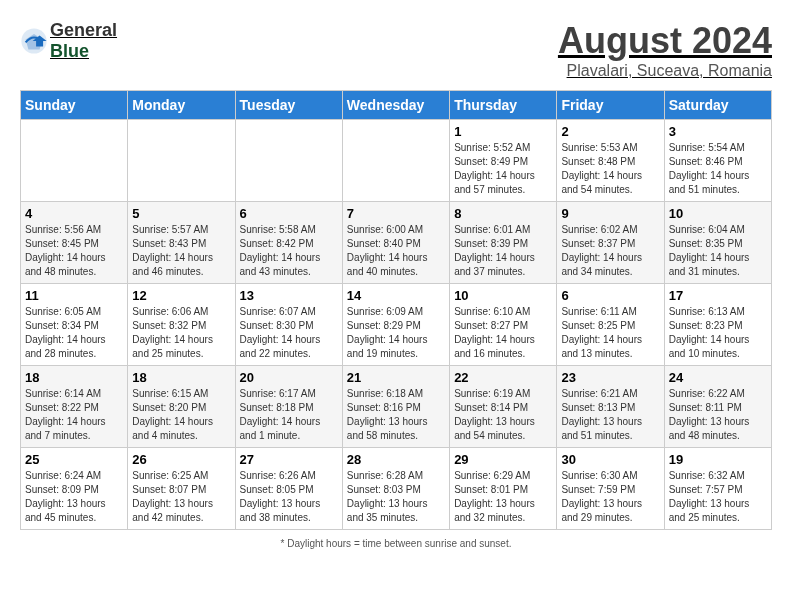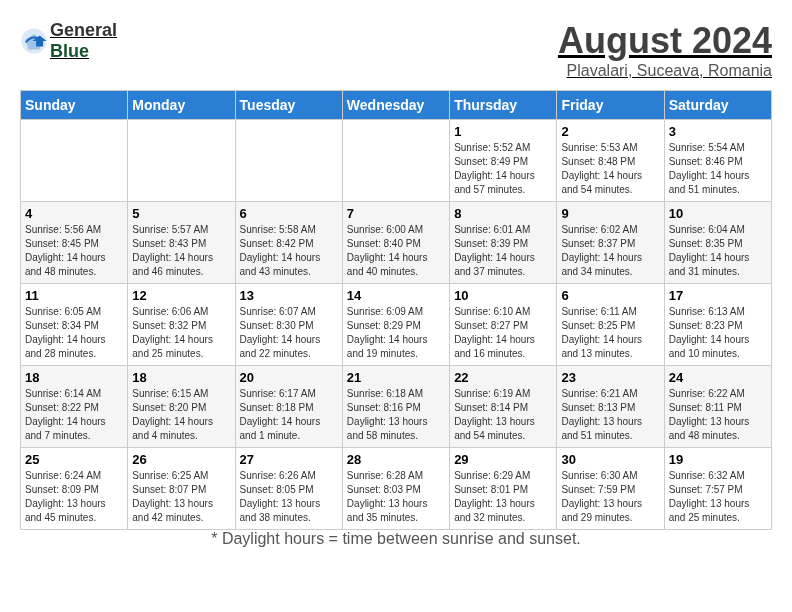--- a/index.html
+++ b/index.html
@@ -76,22 +76,23 @@
     }
     .day-info {
       font-size: 10px;
       color: #333;
       line-height: 1.4;
     }
     .empty-cell {
       background: #fff !important;
     }
     .footer-note {
-      font-size: 16px;
+      font-size: 10px;
       color: #555;
+      margin-top: 8px;
       text-align: center;
     }
   </style>
 </head>
 <body>
 
 <div class="header-area">
   <div class="logo">
     <svg class="logo-icon" viewBox="0 0 40 40">
       <circle cx="20" cy="20" r="18" fill="#1a6bbf" opacity="0.15"></circle>

